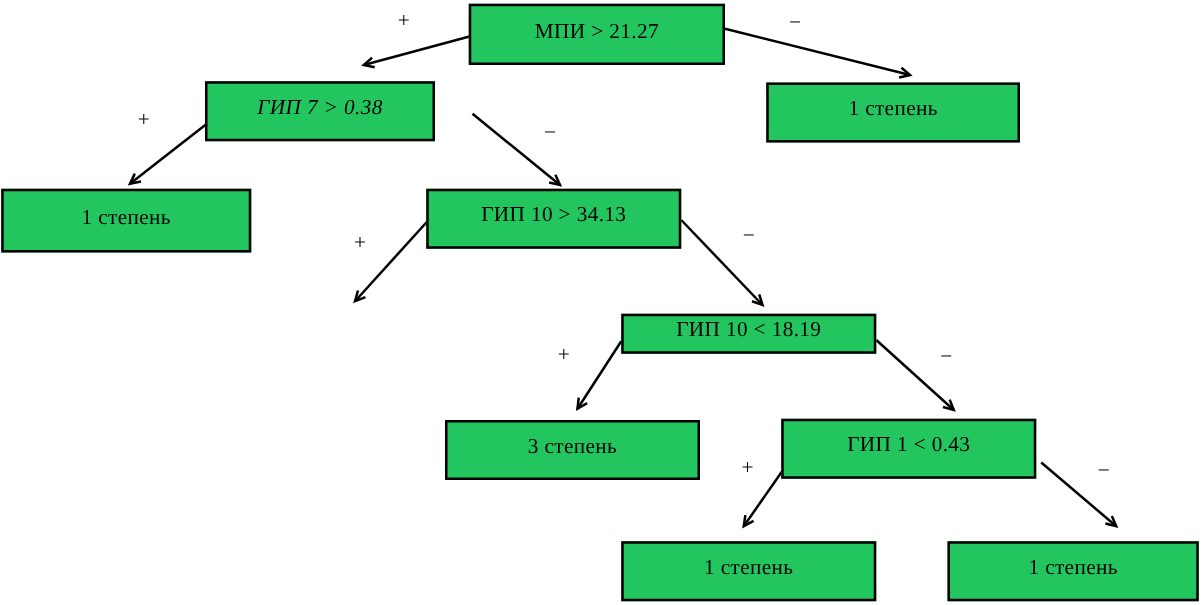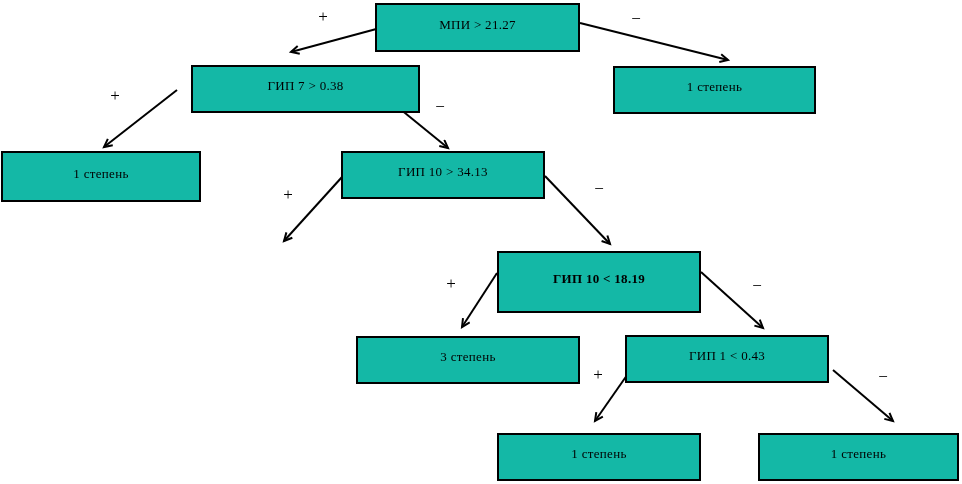--- a/index.html
+++ b/index.html
@@ -25,44 +25,44 @@
     left: 0;
     top: 0;
     width: 962px;
     height: 484px;
     pointer-events: none;
   }
   .node {
     position: absolute;
     box-sizing: border-box;
     border: 2px solid #000000;
-    background: #14b8a6;
+    background: #22c55e;
     display: flex;
     justify-content: center;
     align-items: center;
     padding-bottom: 6px;
-    font-size: 13px;
+    font-size: 17px;
     letter-spacing: 0.3px;
     white-space: nowrap;
   }
   .sign {
     position: absolute;
     font-size: 17px;
     line-height: 1;
     transform: translate(-50%, -50%);
   }
   
   #n0  { left: 375px; top: 3px;   width: 205px; height: 49px; }
-  #n1  { left: 191px; top: 65px;  width: 229px; height: 48px; }
+  #n1  { left: 164px; top: 65px;  width: 184px; height: 48px; font-style: italic; }
   #n2  { left: 613px; top: 66px;  width: 203px; height: 48px; }
   #n3  { left: 1px;   top: 151px; width: 200px; height: 51px; }
   #n4  { left: 341px; top: 151px; width: 204px; height: 48px; }
   #n5  { left: 179px; top: 251px; width: 204px; height: 48px; }
-  #n6  { left: 497px; top: 251px; width: 204px; height: 62px; font-weight: bold; }
-  #n7  { left: 356px; top: 336px; width: 224px; height: 48px; }
+  #n6  { left: 497px; top: 251px; width: 204px; height: 32px; }
+  #n7  { left: 356px; top: 336px; width: 204px; height: 48px; }
   #n8  { left: 625px; top: 335px; width: 204px; height: 48px; }
   #n9  { left: 497px; top: 433px; width: 204px; height: 48px; }
   #n10 { left: 758px; top: 433px; width: 201px; height: 48px; }
   
   #s0 { left: 323px; top: 16px;  }
   #s1 { left: 636px; top: 18px;  }
   #s2 { left: 115px; top: 95px;  }
   #s3 { left: 440px; top: 106px; }
   #s4 { left: 288px; top: 194px; }
   #s5 { left: 599px; top: 188px; }

